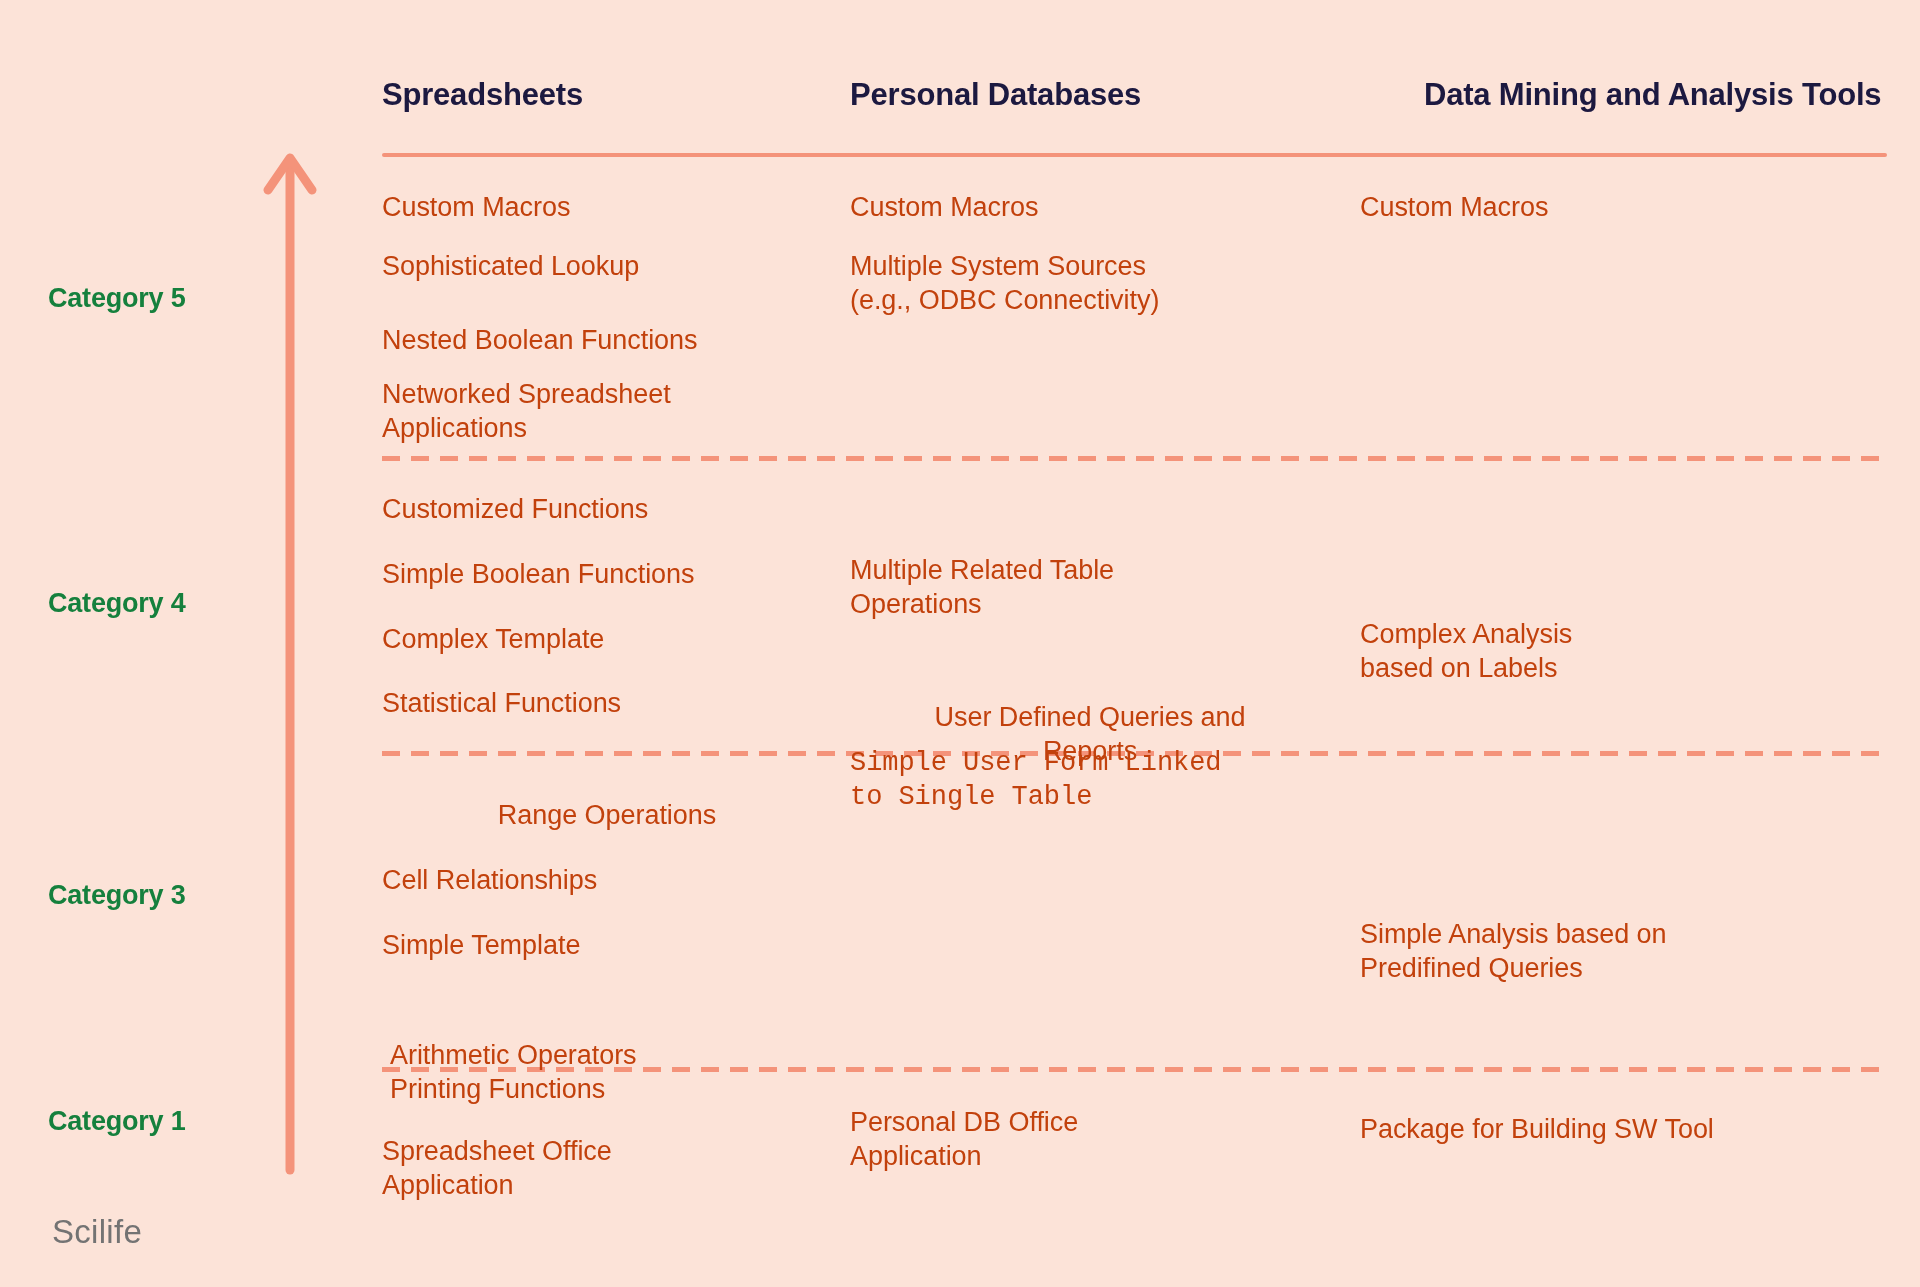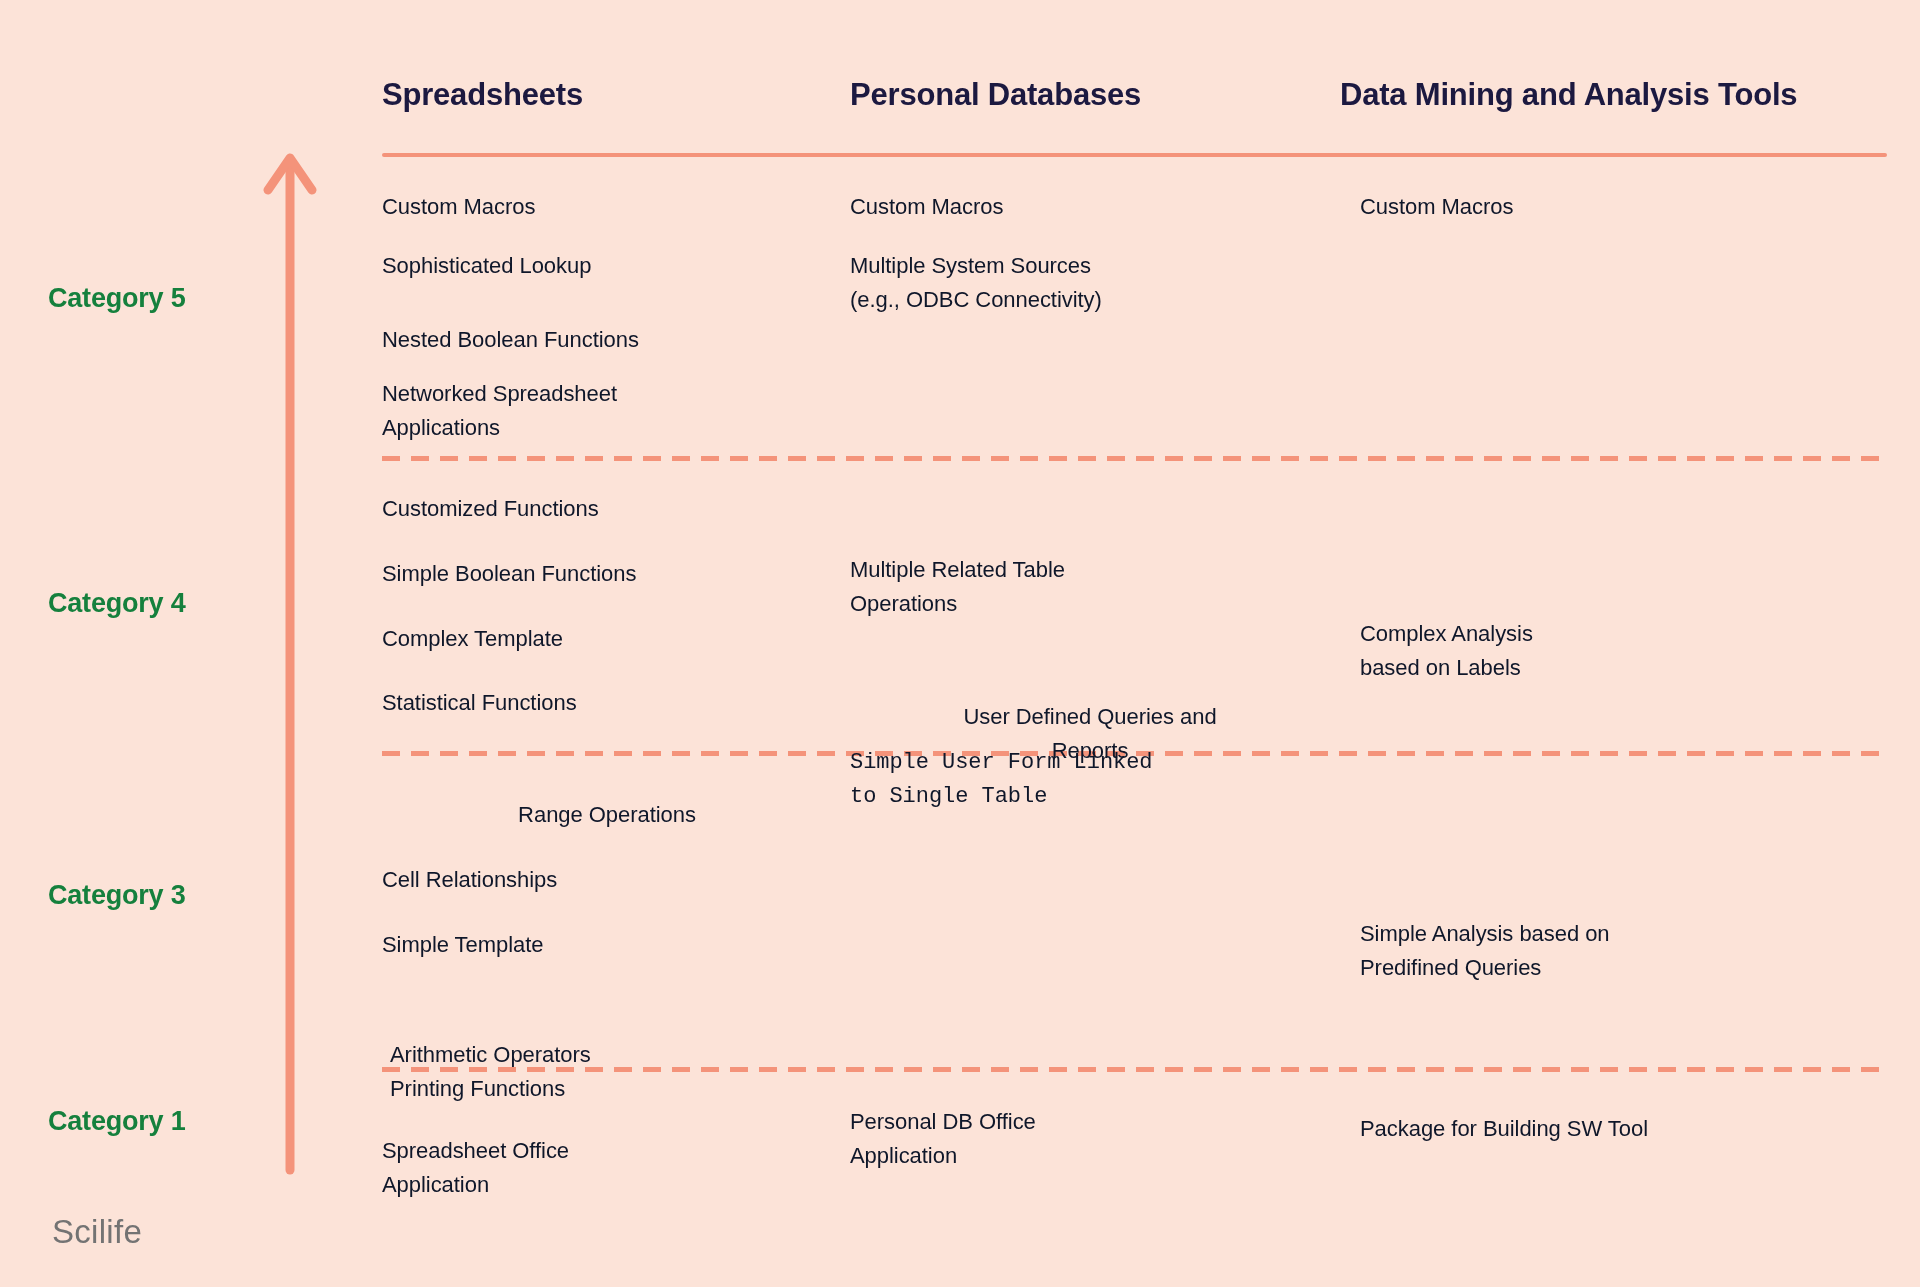--- a/index.html
+++ b/index.html
@@ -37,21 +37,21 @@
     position: absolute;
     font-size: 31px;
     font-weight: bold;
     letter-spacing: -0.2px;
     color: #1C1940;
     white-space: nowrap;
     line-height: 1.1;
   }
   .col-header.c1 { left: 382px; }
   .col-header.c2 { left: 850px; }
-  .col-header.c3 { left: 1340px; }
+  .col-header.c3 { left: 1424px; }
 
   
   .solid-rule {
     position: absolute;
     left: 382px;
     top: 153px;
     width: 1505px;
     height: 4px;
     background: #F4937A;
     border-radius: 2px;
@@ -94,23 +94,23 @@
     letter-spacing: -0.2px;
   }
   .cat-label.cat5 { top: 283px; }
   .cat-label.cat4 { top: 588px; }
   .cat-label.cat3 { top: 880px; }
   .cat-label.cat1 { top: 1106px; }
 
   
   .cell-item {
     position: absolute;
-    font-size: 22px;
+    font-size: 27px;
     line-height: 34px;
-    color: #0f172a;
+    color: #c2410c;
     white-space: pre-line;
     letter-spacing: -0.05px;
   }
   .cell-item.col1 { left: 382px; width: 450px; }
   .cell-item.col2 { left: 850px; width: 480px; }
   .cell-item.col3 { left: 1360px; width: 500px; }
 
   
   .brand {
     position: absolute;

